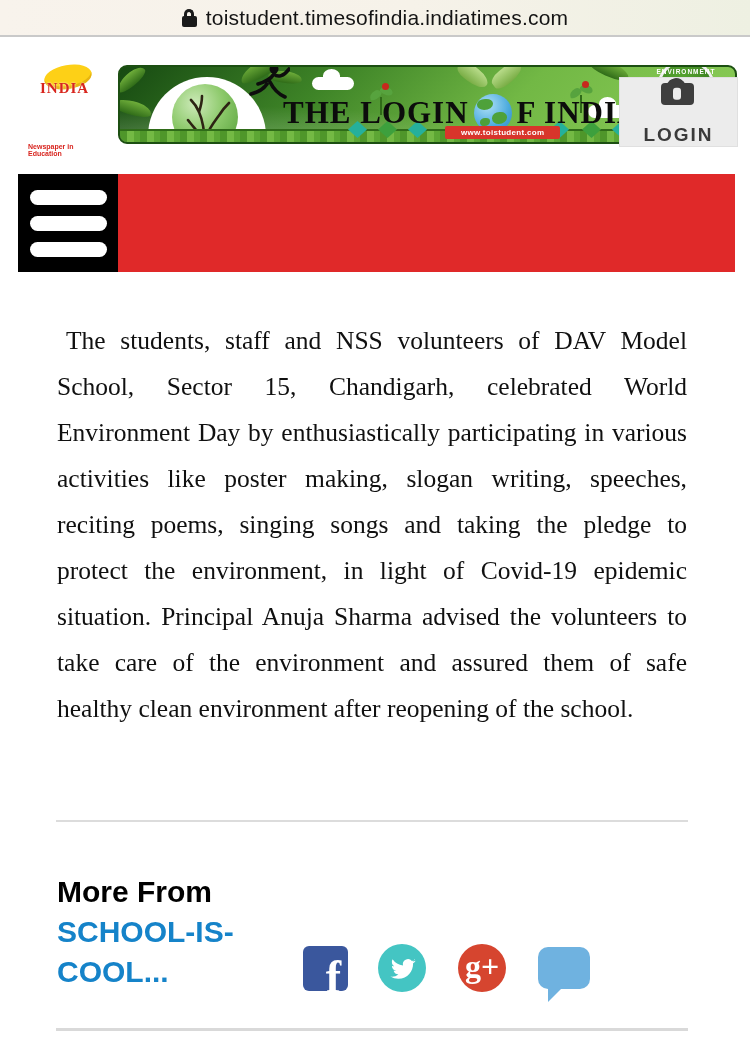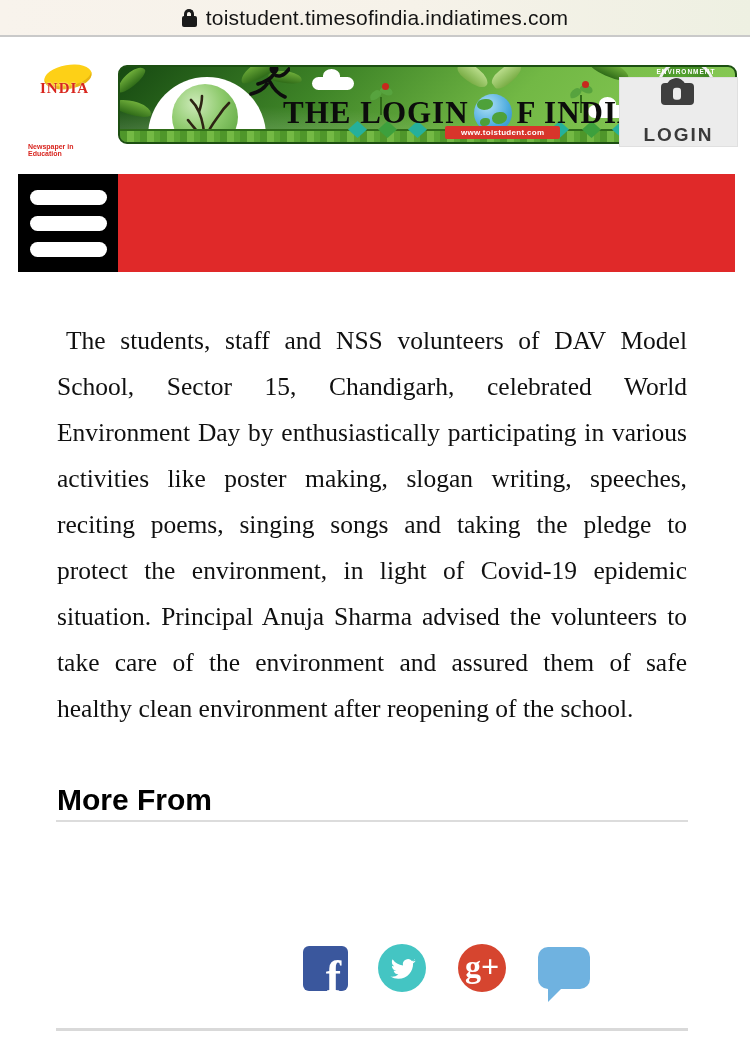--- a/index.html
+++ b/index.html
@@ -106,21 +106,21 @@
   .menu-bar { width:77px; height:15px; background:#fff; border-radius:8px; box-shadow:0 1px 2px rgba(0,0,0,.6); }
   .red-bar { position:absolute; left:118px; top:174px; width:617px; height:98px; background:#e02929; }
 
   
   .article { position:absolute; left:57px; top:318px; width:630px;
     font-family:"Liberation Serif","DejaVu Serif",serif; font-size:25.5px; line-height:46px;
     color:#101010; text-align:justify; text-indent:9px; }
 
   
   .divider-top { position:absolute; left:56px; top:820px; width:632px; border-top:2px solid #dcdcdc; }
-  .more-from { position:absolute; left:57px; top:780px; width:270px; }
+  .more-from { position:absolute; left:57px; top:872px; width:270px; }
   .more-from-heading { font-size:30px; font-weight:bold; color:#000; line-height:40px; }
   .more-from-link { font-size:30px; font-weight:bold; color:#1583c9; line-height:40px; cursor:pointer;
     word-break:normal; }
 
   
   .social-row { position:absolute; left:303px; top:944px; display:flex; align-items:center; }
   .fb-icon { position:relative; width:45px; height:45px; background:#3a579d; border-radius:6px;
     overflow:hidden; cursor:pointer; margin-right:30px; }
   .fb-icon span { position:absolute; right:7px; bottom:-12px; color:#fff; font-family:"Liberation Serif",serif;
     font-weight:bold; font-size:46px; }
@@ -241,20 +241,21 @@
     <span class="menu-bar"></span>
     <span class="menu-bar"></span>
   </div>
   <div class="red-bar"></div>
 
   <p class="article">The students, staff and NSS volunteers of DAV Model School, Sector 15, Chandigarh, celebrated World Environment Day by enthusiastically participating in various activities like poster making, slogan writing, speeches, reciting poems, singing songs and taking the pledge to protect the environment, in light of Covid-19 epidemic situation. Principal Anuja Sharma advised the volunteers to take care of the environment and assured them of safe healthy clean environment after reopening of the school.</p>
 
   <div class="divider-top"></div>
   <div class="more-from">
     <div class="more-from-heading">More From</div>
+    <div class="more-from-link">SCHOOL-IS-COOL...</div>
   </div>
 
   <div class="social-row">
     <div class="fb-icon">
       <span>f</span>
     </div>
     <div class="tw-icon">
       <svg width="28" height="28" viewBox="0 0 24 24">
         <path fill="#ffffff" d="M23 5.1c-.8.4-1.6.6-2.5.8a4.4 4.4 0 0 0-7.6 4A12.5 12.5 0 0 1 3.9 4.6a4.4 4.4 0 0 0 1.4 5.9c-.7 0-1.4-.2-2-.5 0 2.1 1.5 3.9 3.5 4.3-.6.2-1.3.2-2 .1a4.4 4.4 0 0 0 4.1 3.1A8.9 8.9 0 0 1 2 19.3a12.5 12.5 0 0 0 6.8 2c8.2 0 12.7-6.8 12.7-12.7v-.6c.9-.6 1.6-1.4 2.2-2.3-.8.4-1.7.6-2.6.7.9-.6 1.6-1.5 1.9-2.3z"></path>
       </svg>

